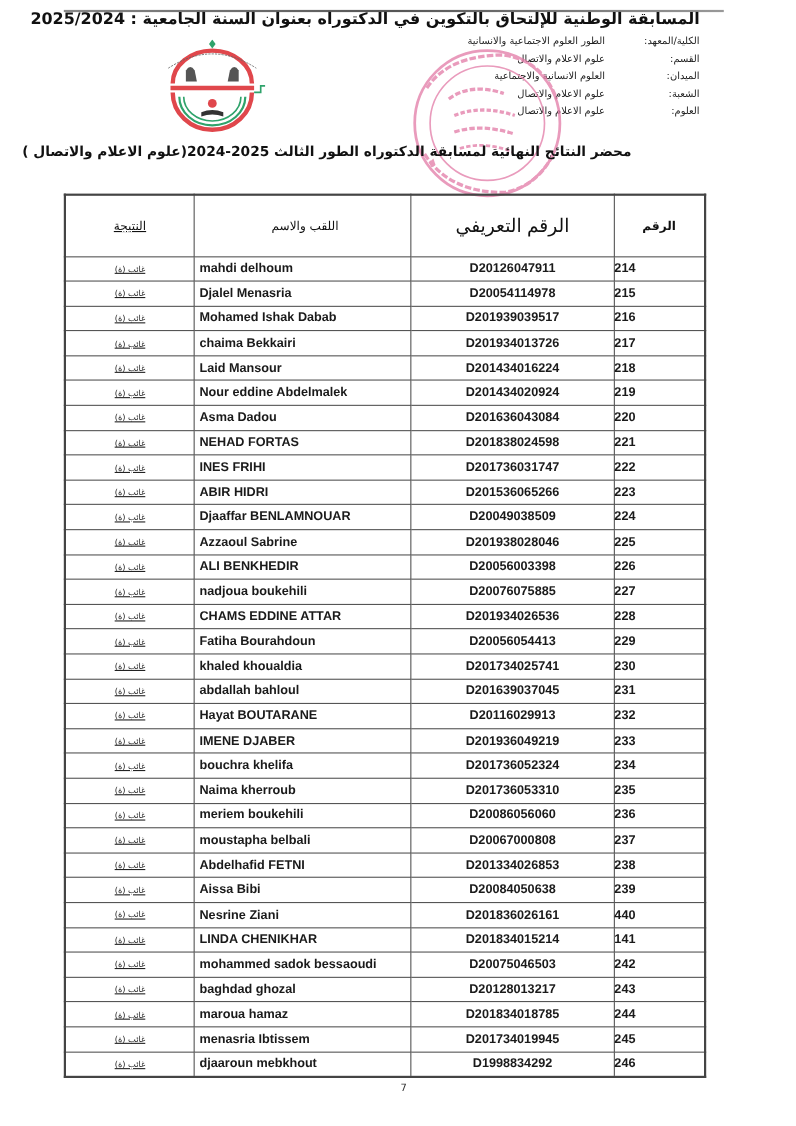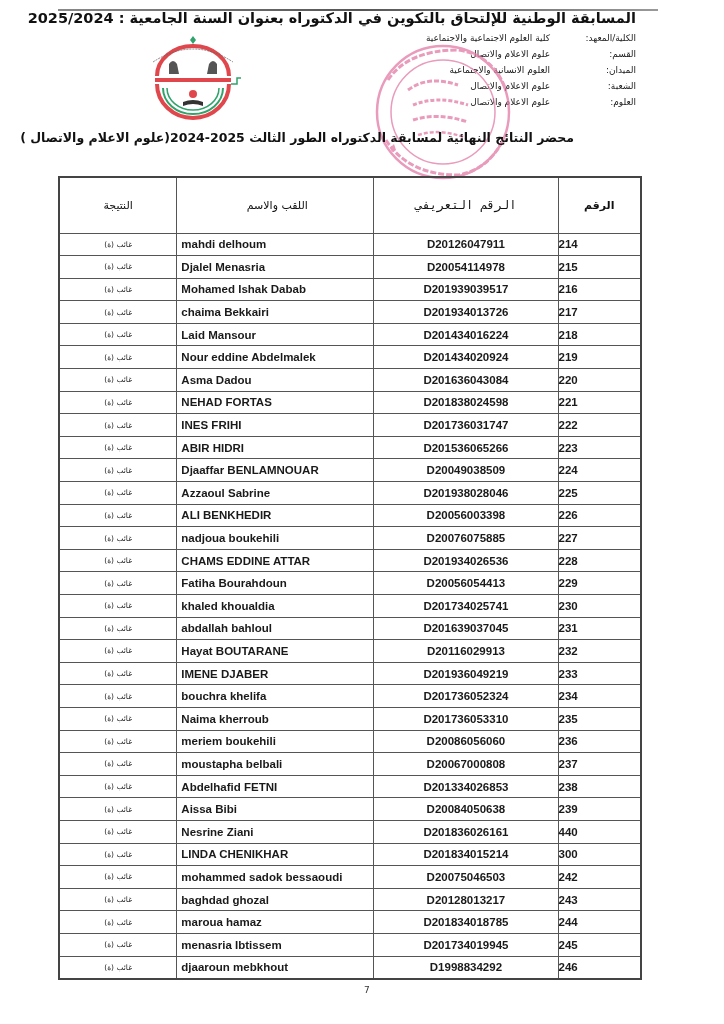--- a/index.html
+++ b/index.html
@@ -44,40 +44,40 @@
       border: 2px solid #444;
     }
     .results-table th, .results-table td {
       border: 1px solid #555;
     }
     .results-table th {
       height: 56px; font-size: 11px; font-weight: normal; text-align: center;
       color: #111;
     }
     .results-table td { height: 22.6px; }
-    .col-result { width: 123px; text-align: center; font-size: 7.5px; color: #222; }
+    .col-result { width: 123px; text-align: center; font-size: 7.5px; color: #222; text-decoration: underline; }
     .col-name { width: 203px; text-align: left; padding-left: 4px; font-size: 11.5px; font-weight: bold; color: #1a1a1a; font-family: "Liberation Sans", sans-serif; }
     .col-id { width: 190px; text-align: center; font-size: 11.5px; font-weight: bold; color: #1a1a1a; font-family: "Liberation Sans", sans-serif; }
     .col-num { width: 86px; font-size: 11.5px; font-weight: bold; color: #1a1a1a; font-family: "Liberation Sans", sans-serif; }
 
     .page-number {
       position: absolute; left: 364px; top: 985px; font-size: 9px; color: #333;
     }
   </style>
 </head>
 <body>
 
 <div class="top-rule"></div>
 
 <div class="main-title">المسابقة الوطنية للإلتحاق بالتكوين في الدكتوراه بعنوان السنة الجامعية : 2025/2024</div>
 
 <div class="info-block">
   <div class="info-row">
     <span class="info-label">الكلية/المعهد:</span>
-    <span class="info-value">كلية العلوم الاجتماعية والاجتماعية</span>
+    <span class="info-value">الطور العلوم الاجتماعية والانسانية</span>
   </div>
   <div class="info-row">
     <span class="info-label">القسم:</span>
     <span class="info-value">علوم الاعلام والاتصال</span>
   </div>
   <div class="info-row">
     <span class="info-label">الميدان:</span>
     <span class="info-value">العلوم الانسانية والاجتماعية</span>
   </div>
   <div class="info-row">
@@ -117,21 +117,21 @@
   <path d="M22 108 L26 104 L28 110 L24 112 Z" fill="#e27aa6"></path>
 </svg>
 
 <div class="doc-subtitle">محضر النتائج النهائية لمسابقة الدكتوراه الطور الثالث 2025-2024(علوم الاعلام والاتصال )</div>
 
 <table class="results-table">
   <thead>
     <tr>
       <th class="col-result" style="font-size:11px;">النتيجة</th>
       <th class="col-name" style="text-align:center;font-weight:normal;font-family:'DejaVu Sans',sans-serif;font-size:11px;">اللقب والاسم</th>
-      <th class="col-id" style="font-weight:normal;font-family:Liberation Mono, monospace;font-size:12px;">الرقم التعريفي</th>
+      <th class="col-id" style="font-weight:normal;font-family:Liberation Sans, sans-serif;font-size:17px;">الرقم التعريفي</th>
       <th class="col-num" style="font-weight:bold;font-family:'DejaVu Sans',sans-serif;font-size:11px;">الرقم</th>
     </tr>
   </thead>
   <tbody id="table-body">
       <tr>
         <td class="col-result" dir="rtl">غائب (ة)</td>
         <td class="col-name">mahdi delhoum</td>
         <td class="col-id">D20126047911</td>
         <td class="col-num">214</td>
       </tr>
@@ -288,21 +288,21 @@
       <tr>
         <td class="col-result" dir="rtl">غائب (ة)</td>
         <td class="col-name">Nesrine Ziani</td>
         <td class="col-id">D201836026161</td>
         <td class="col-num">440</td>
       </tr>
       <tr>
         <td class="col-result" dir="rtl">غائب (ة)</td>
         <td class="col-name">LINDA CHENIKHAR</td>
         <td class="col-id">D201834015214</td>
-        <td class="col-num">300</td>
+        <td class="col-num">141</td>
       </tr>
       <tr>
         <td class="col-result" dir="rtl">غائب (ة)</td>
         <td class="col-name">mohammed sadok bessaoudi</td>
         <td class="col-id">D20075046503</td>
         <td class="col-num">242</td>
       </tr>
       <tr>
         <td class="col-result" dir="rtl">غائب (ة)</td>
         <td class="col-name">baghdad ghozal</td>

